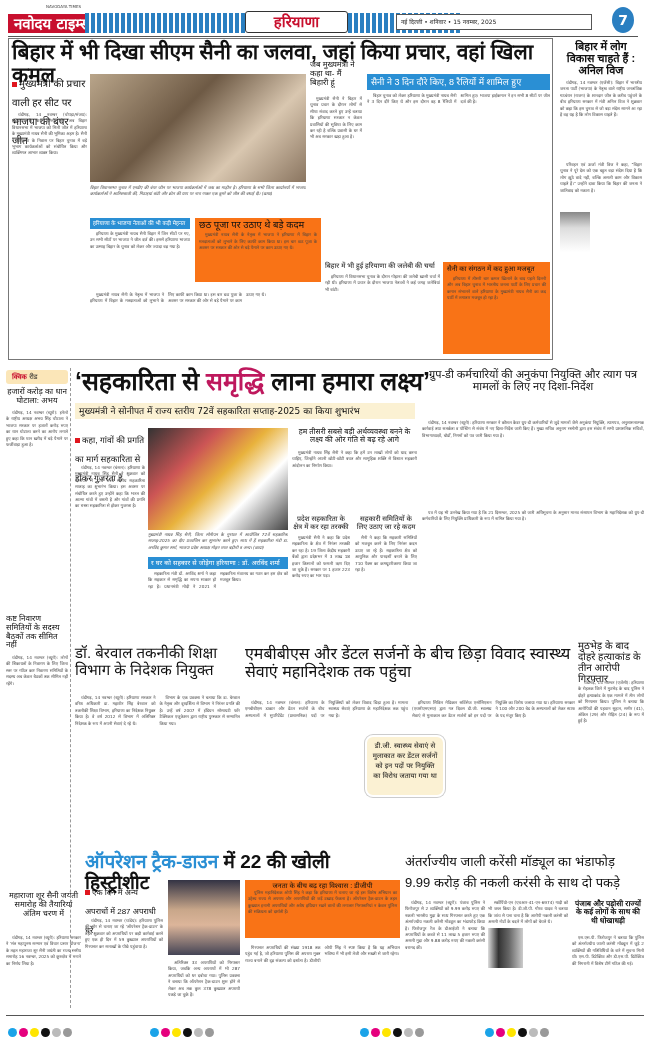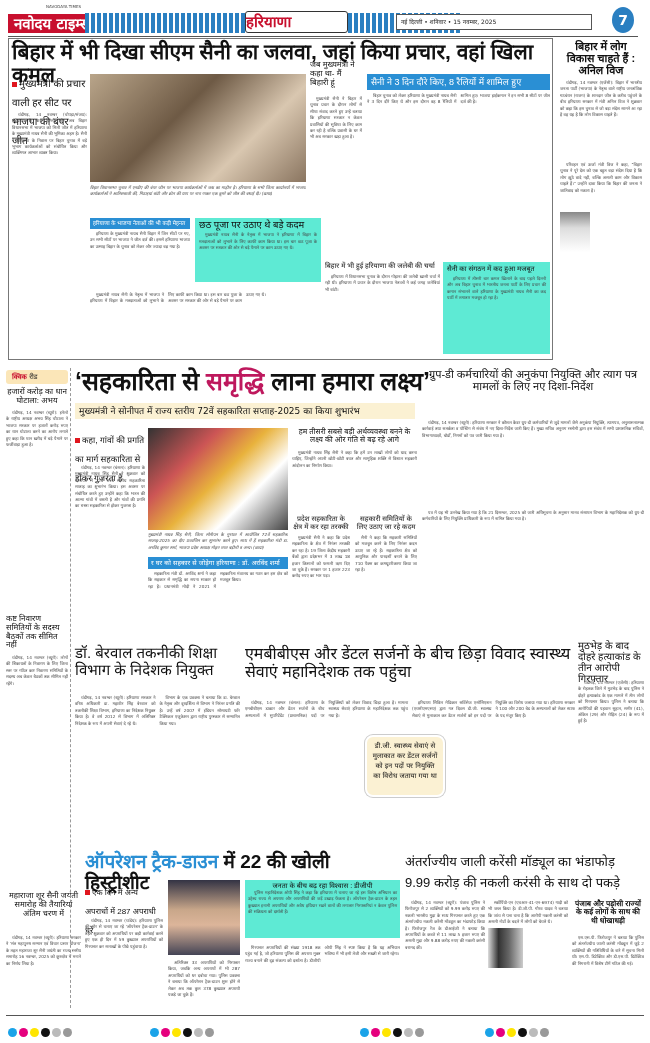--- a/index.html
+++ b/index.html
@@ -6,28 +6,28 @@
 body{width:650px;height:1043px;background:#fff;font-family:"DejaVu Sans",sans-serif;color:#222;position:relative;overflow:hidden}
 .abs{position:absolute}
 .txt{font-size:4.2px;line-height:6.4px;color:#444;text-align:justify;overflow:hidden}
 .txt p{text-indent:6px}
 .hl{font-family:"Liberation Sans",sans-serif;color:#111;font-weight:bold;line-height:1.1}
 .brand{background:#c8102e;color:#fff;font-weight:bold;font-size:15px;padding:1px 6px;height:19px;line-height:18px;top:14px;left:8px}
 .brand-small{top:4px;left:46px;font-size:4px;color:#444}
 .stripes{top:13px;left:85px;width:160px;height:20px;background:repeating-linear-gradient(90deg,#2a7fc1 0 4px,#fff 4px 6px)}
 .stripes2{top:13px;left:460px;width:120px;height:20px;background:repeating-linear-gradient(90deg,#2a7fc1 0 4px,#fff 4px 6px)}
 .stripes3{top:13px;left:348px;width:112px;height:20px;background:repeating-linear-gradient(90deg,#2a7fc1 0 4px,#fff 4px 6px)}
-.section{top:11px;left:245px;width:103px;height:22px;border:1px solid #333;border-radius:3px;background:#fff;text-align:left;color:#c8102e;font-weight:bold;font-size:15px;line-height:20px}
+.section{top:11px;left:245px;width:103px;height:22px;border:1px solid #333;border-radius:3px;background:#fff;text-align:center;color:#c8102e;font-weight:bold;font-size:15px;line-height:20px}
 .dateline{top:14px;left:396px;width:196px;height:16px;border:1px solid #555;font-size:6px;line-height:14px;padding-left:4px;background:#fff}
 .pageno{top:7px;left:612px;width:22px;height:26px;border-radius:50%;background:#2a7fc1;color:#fff;font-weight:bold;font-size:14px;text-align:center;line-height:26px}
 .rule{background:#555;height:1px}
 .photo{background:linear-gradient(135deg,#b9a58a,#6e5a45 40%,#d9c7b0 70%,#8a7560)}
 .redbox{display:inline-block;width:5px;height:5px;background:#e0161e;margin-right:2px}
 .blueband{background:#2a8fd4;color:#fff;font-weight:bold}
-.cream{background:#5eead4}
+.cream{background:#f97316}
 .dots span{display:inline-block;width:9px;height:9px;border-radius:50%;margin-right:2px}
 </style>
 </head>
 <body>
 
 <div class="abs brand-small">NAVODAYA TIMES</div>
 <div class="abs brand">नवोदय टाइम्स</div>
 <div class="abs stripes"></div>
 <div class="abs stripes3"></div>
 <div class="abs section">हरियाणा</div>

